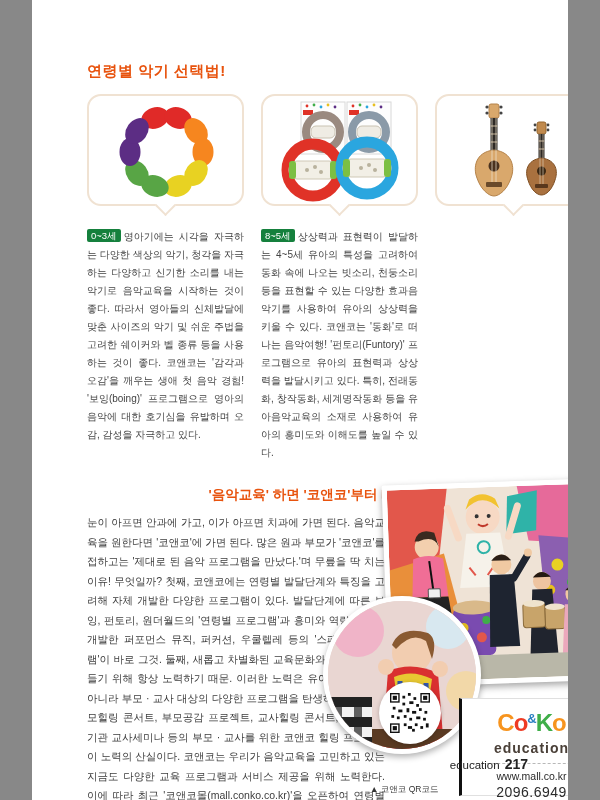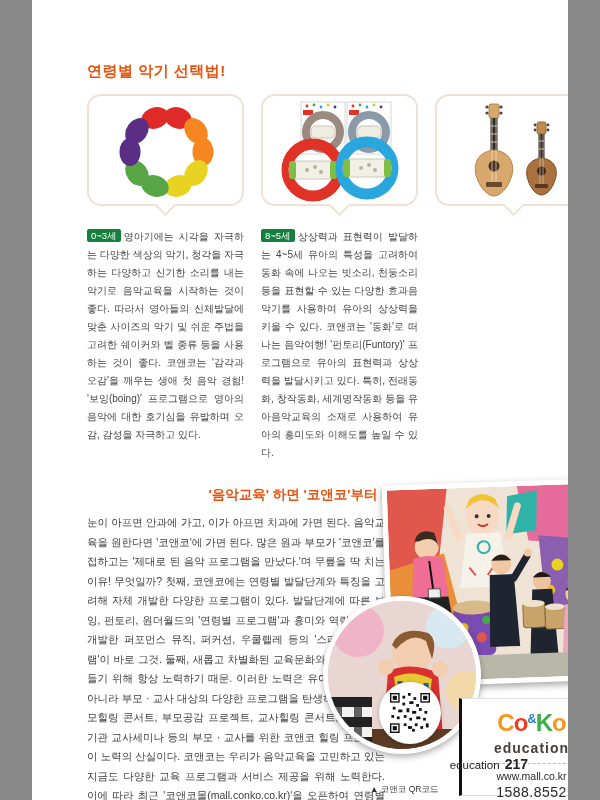--- a/index.html
+++ b/index.html
@@ -333,21 +333,21 @@
             </g>
         </svg>
       </div>
       <div class="qr-caption">▲ 코앤코 QR코드</div>
 
       <div class="coko-box">
         <div class="coko-logo"><span class="l-c">C</span><span class="l-o1">o</span><span class="l-amp">&amp;</span><span class="l-k">K</span><span class="l-o2">o</span></div>
         <div class="coko-sub">education</div>
         <div class="coko-div"></div>
         <div class="coko-site">www.mall.co.kr</div>
-        <div class="coko-tel">1588.8552</div>
+        <div class="coko-tel">2096.6949</div>
       </div>
     </div>
   </div>
 
   <div class="footer">
     <span>education</span><span class="pnum">217</span>
   </div>
 </div>
 
 </body></html>

